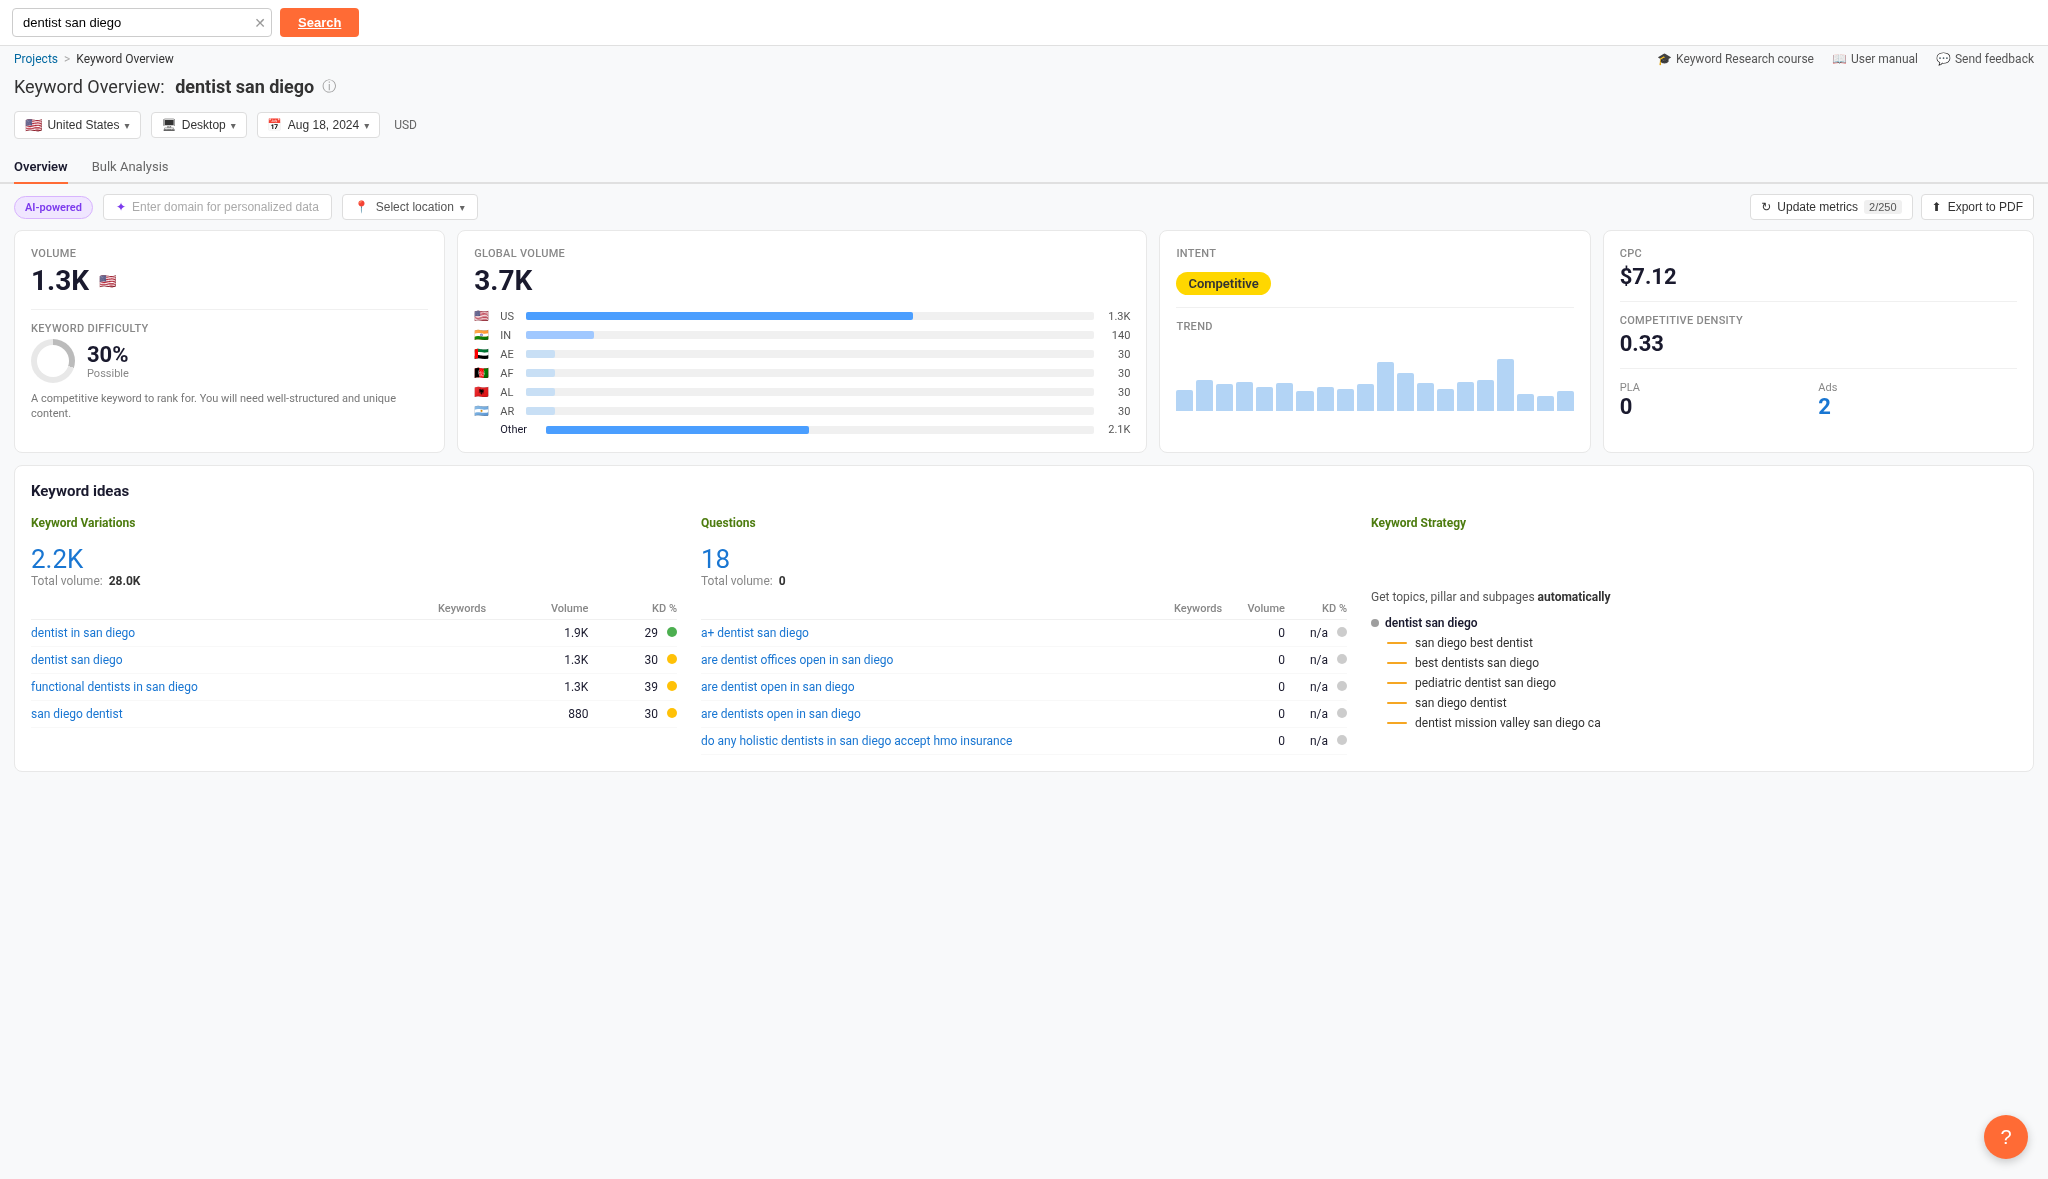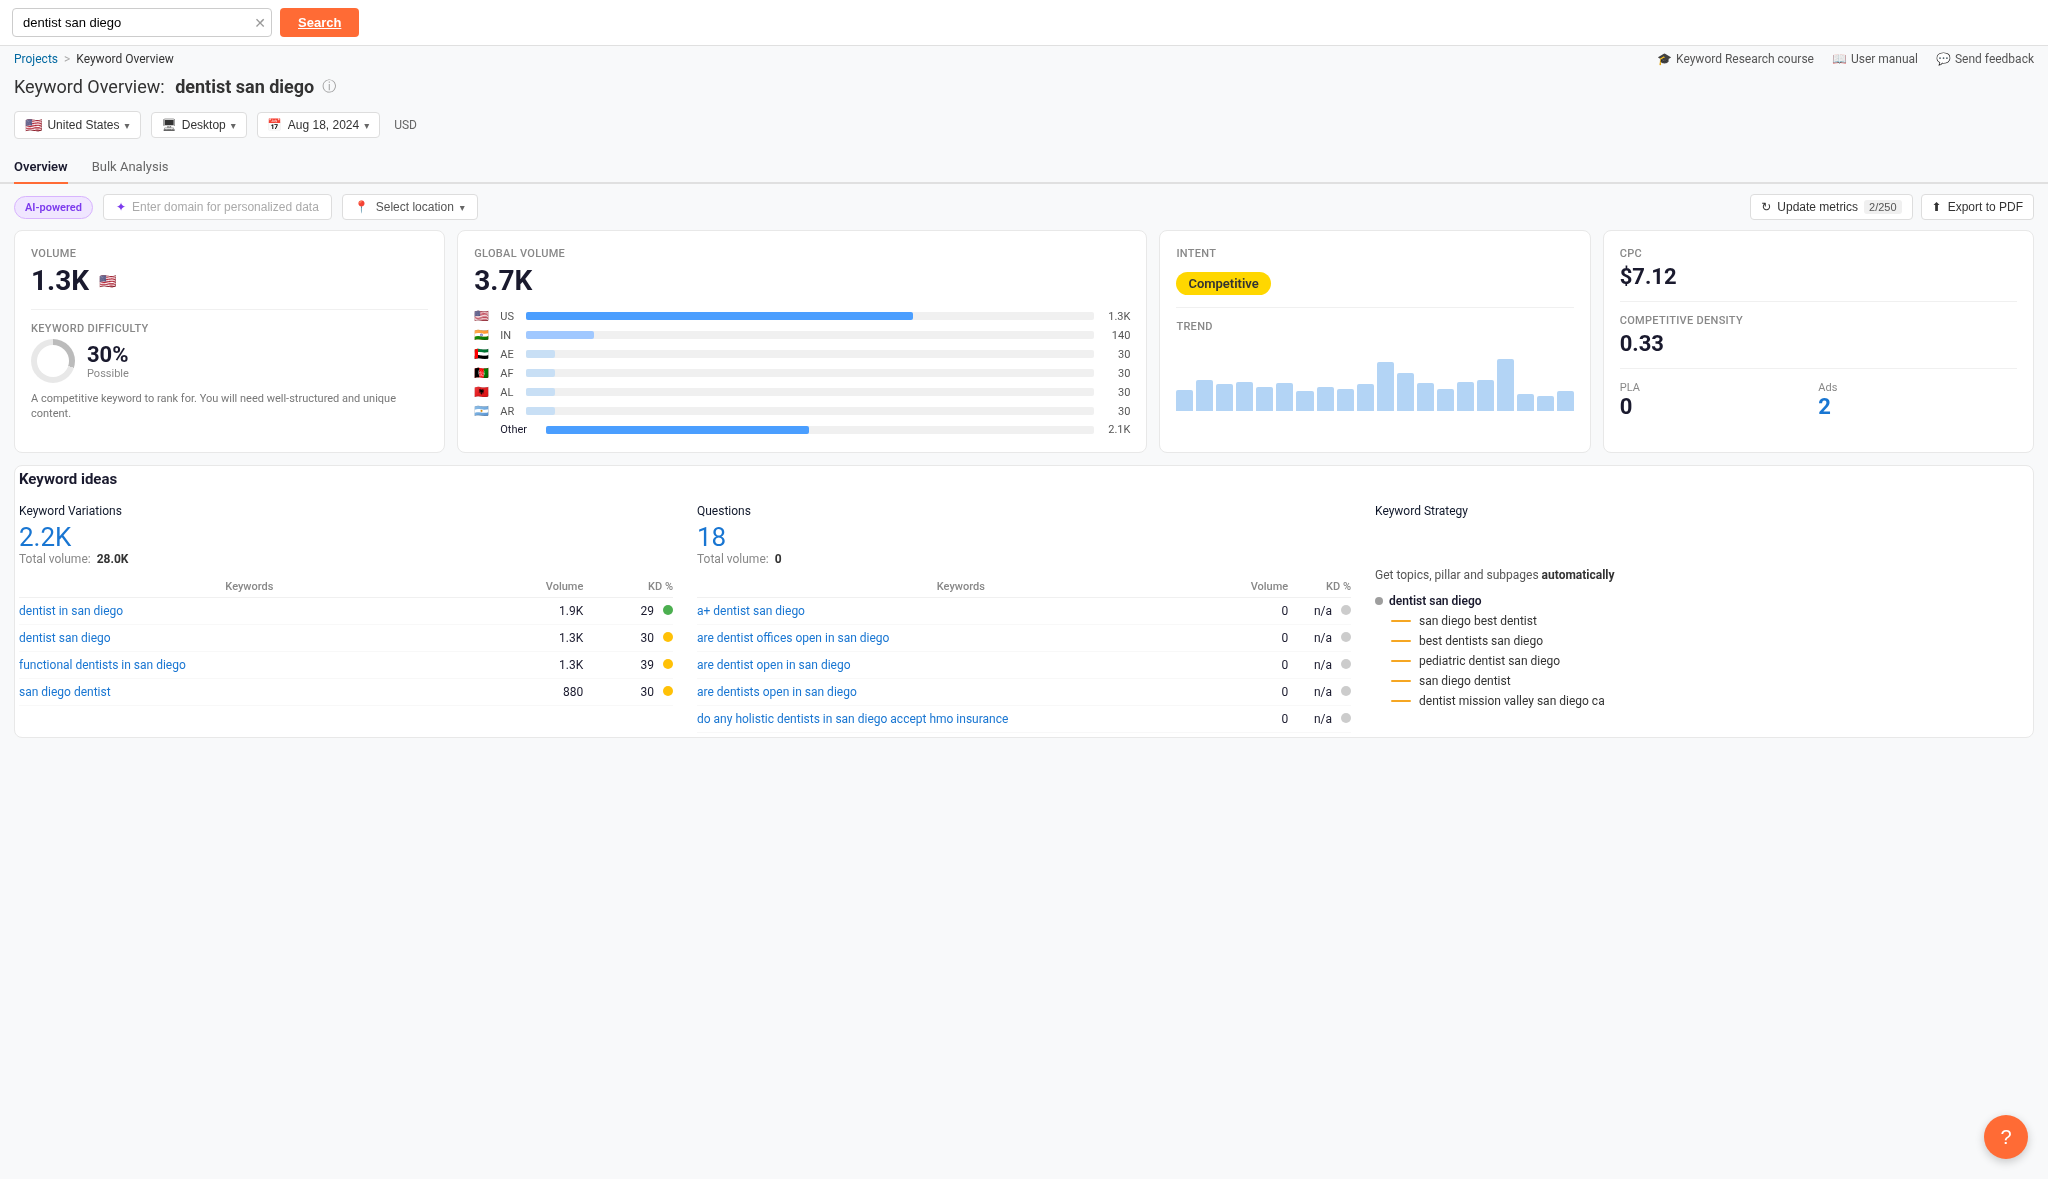--- a/index.html
+++ b/index.html
@@ -78,30 +78,30 @@
 
     
     .trend-chart { display: flex; align-items: flex-end; gap: 3px; height: 70px; margin-top: 8px; }
     .trend-bar { background: #b3d4f5; border-radius: 2px 2px 0 0; flex: 1; min-width: 6px; }
     .pla-ads-row { display: grid; grid-template-columns: 1fr 1fr; gap: 0; margin-top: 8px; }
     .pla-ads-val { font-size: 22px; font-weight: 700; }
     .pla-ads-val.blue { color: #1976d2; }
     .pla-ads-label { font-size: 11px; color: #888; }
 
     
-    .ideas-section { background: #fff; margin: 0 14px 12px; border-radius: 8px; border: 1px solid #e8e8e8; padding: 4px; }
+    .ideas-section { background: #fff; margin: 0 14px 12px; border-radius: 8px; border: 1px solid #e8e8e8; padding: 16px; }
     .ideas-title { font-size: 15px; font-weight: 700; margin-bottom: 16px; }
     .ideas-grid { display: grid; grid-template-columns: 1fr 1fr 1fr; gap: 24px; }
-    .ideas-col-title { font-size: 12px; color: #0f172a; font-weight: 400; margin-bottom: 4px; }
+    .ideas-col-title { font-size: 12px; color: #4d7c0f; font-weight: 700; margin-bottom: 14px; }
     .ideas-big-num { font-size: 26px; font-weight: 400; color: #1976d2; }
     .ideas-total { font-size: 12px; color: #888; margin-bottom: 10px; }
     .ideas-total strong { color: #333; }
 
     .kw-table { width: 100%; border-collapse: collapse; }
-    .kw-table th { font-size: 11px; color: #888; font-weight: 500; text-align: center; padding: 4px 0; border-bottom: 1px solid #f0f0f0; }
+    .kw-table th { font-size: 11px; color: #888; font-weight: 500; text-align: right; padding: 4px 0; border-bottom: 1px solid #f0f0f0; }
     .kw-table th.right { text-align: right; }
     .kw-table td { font-size: 12px; padding: 6px 0; border-bottom: 1px solid #f8f8f8; vertical-align: middle; }
     .kw-table td.right { text-align: right; }
     .kw-link { color: #1976d2; cursor: pointer; text-decoration: none; }
     .kd-dot { display: inline-block; width: 10px; height: 10px; border-radius: 50%; margin-left: 6px; }
     .dot-green { background: #4caf50; }
     .dot-yellow { background: #ffc107; }
     .dot-gray { background: #ccc; }
 
     

